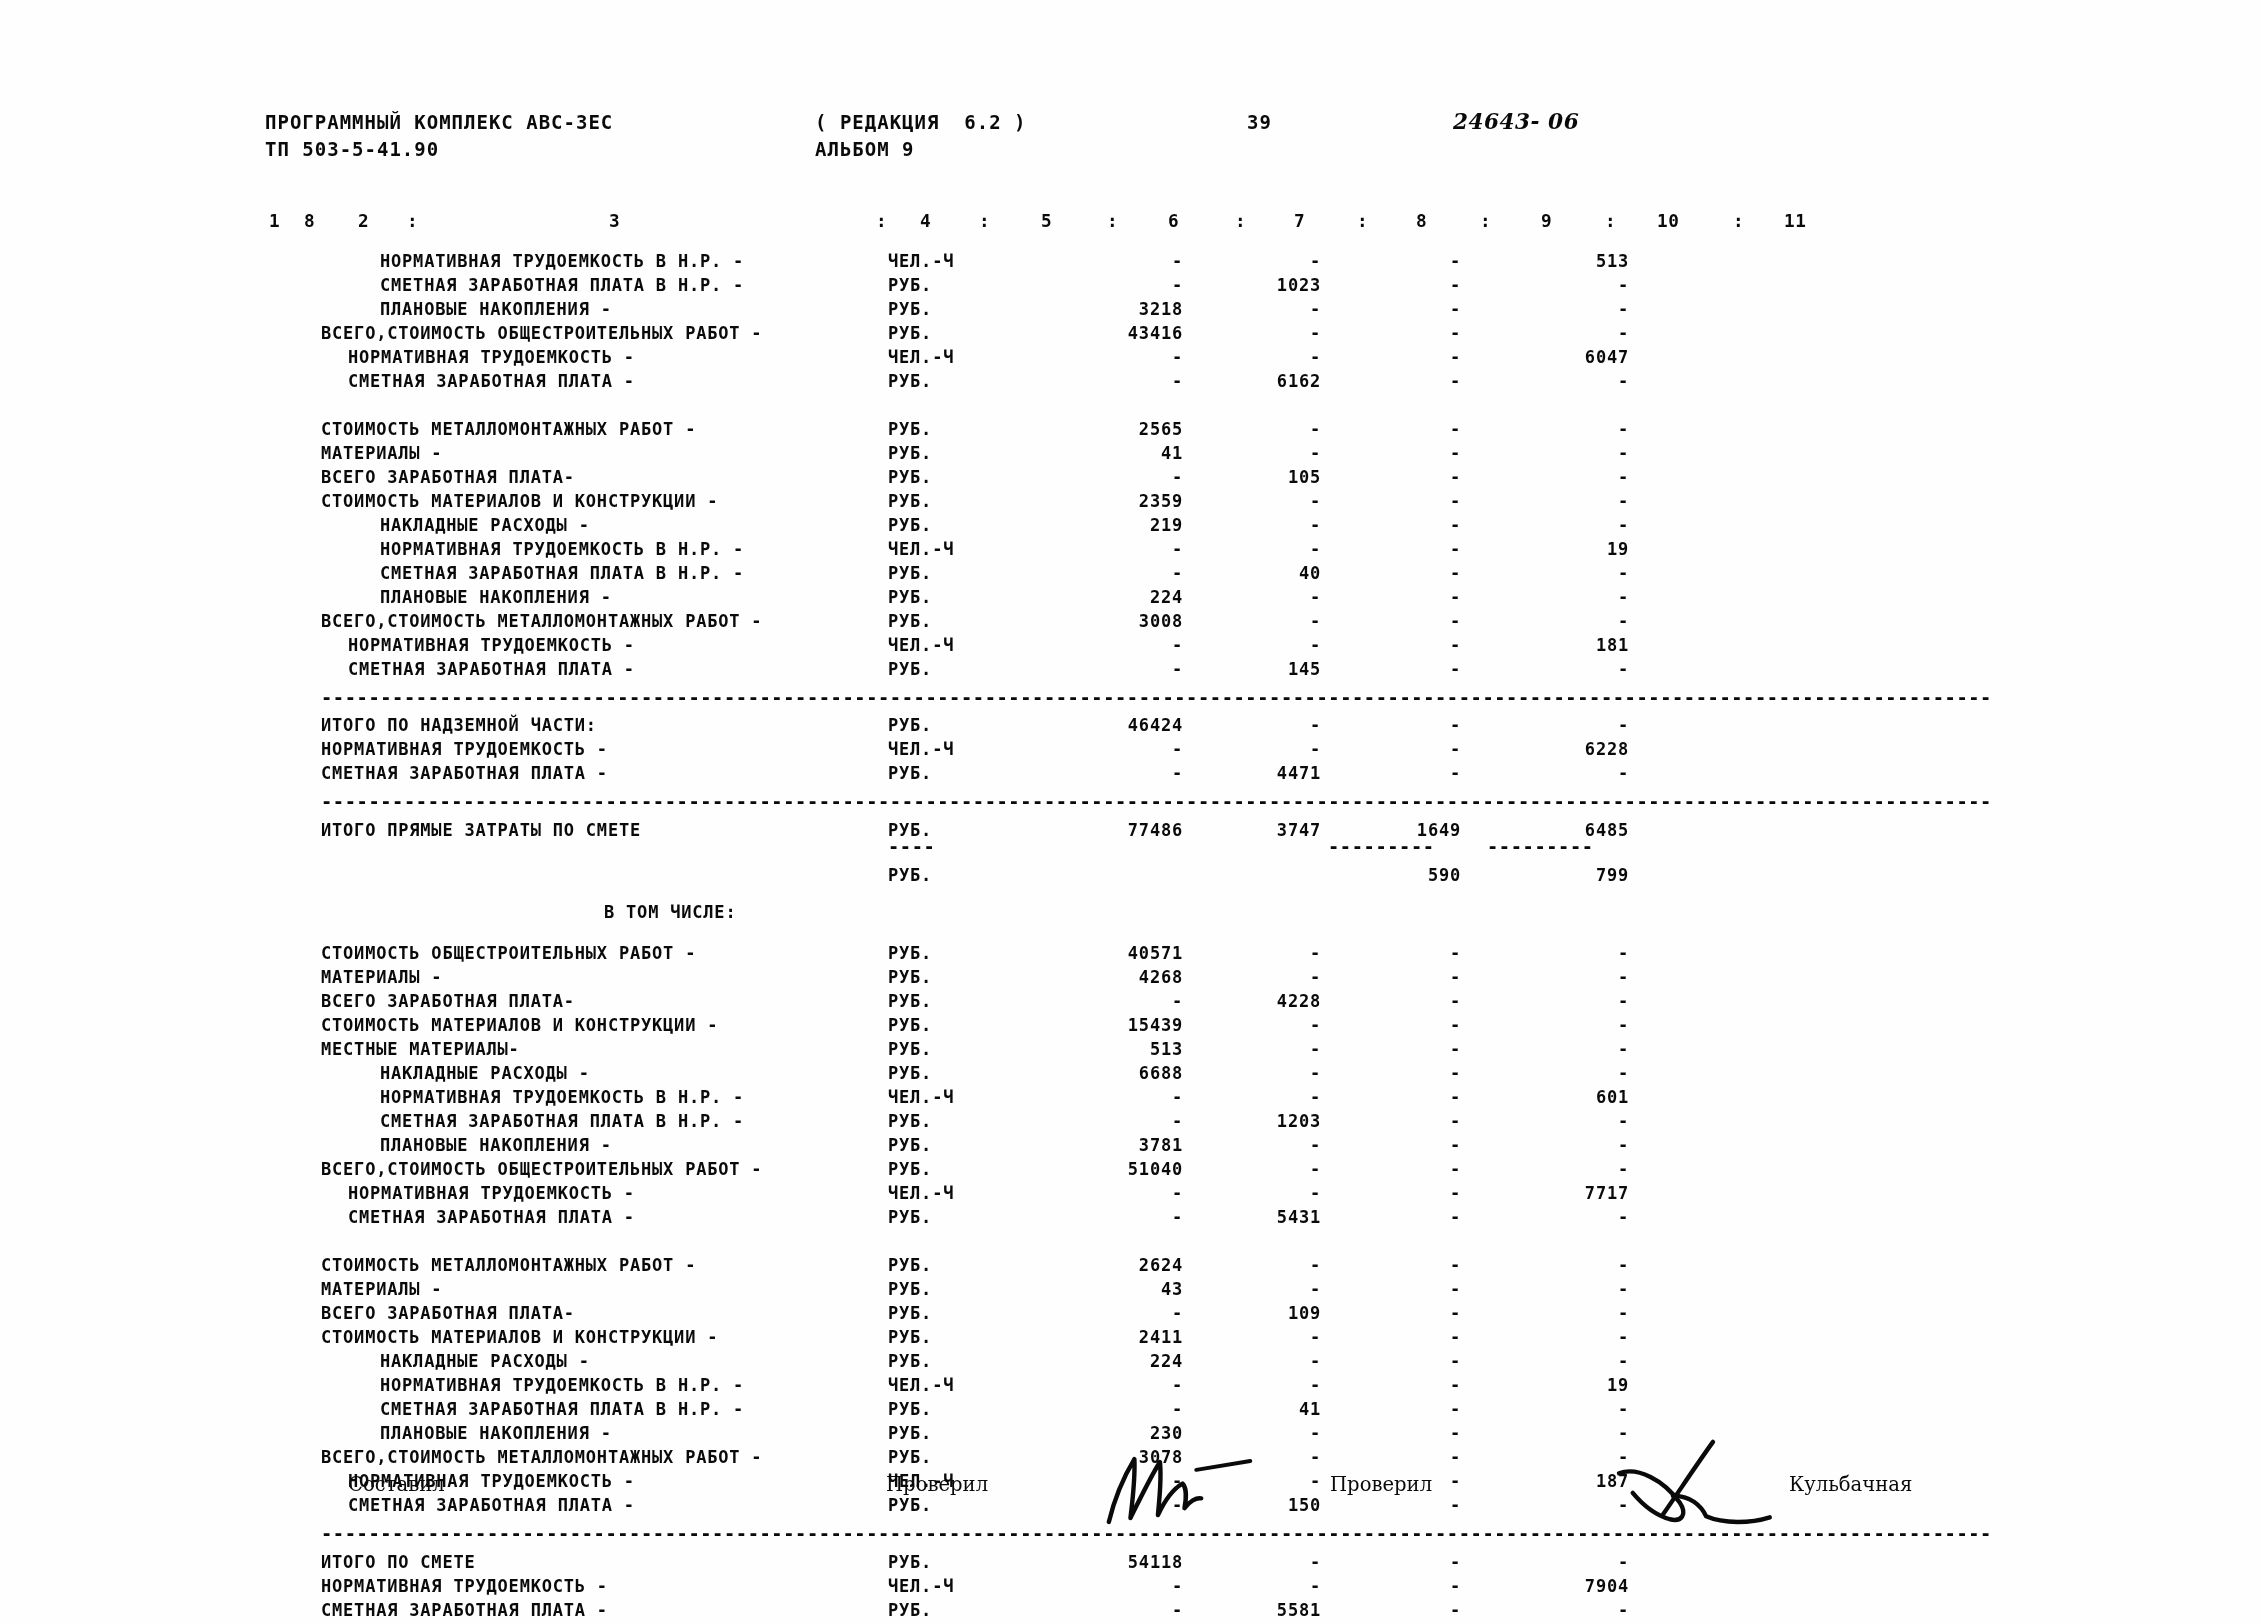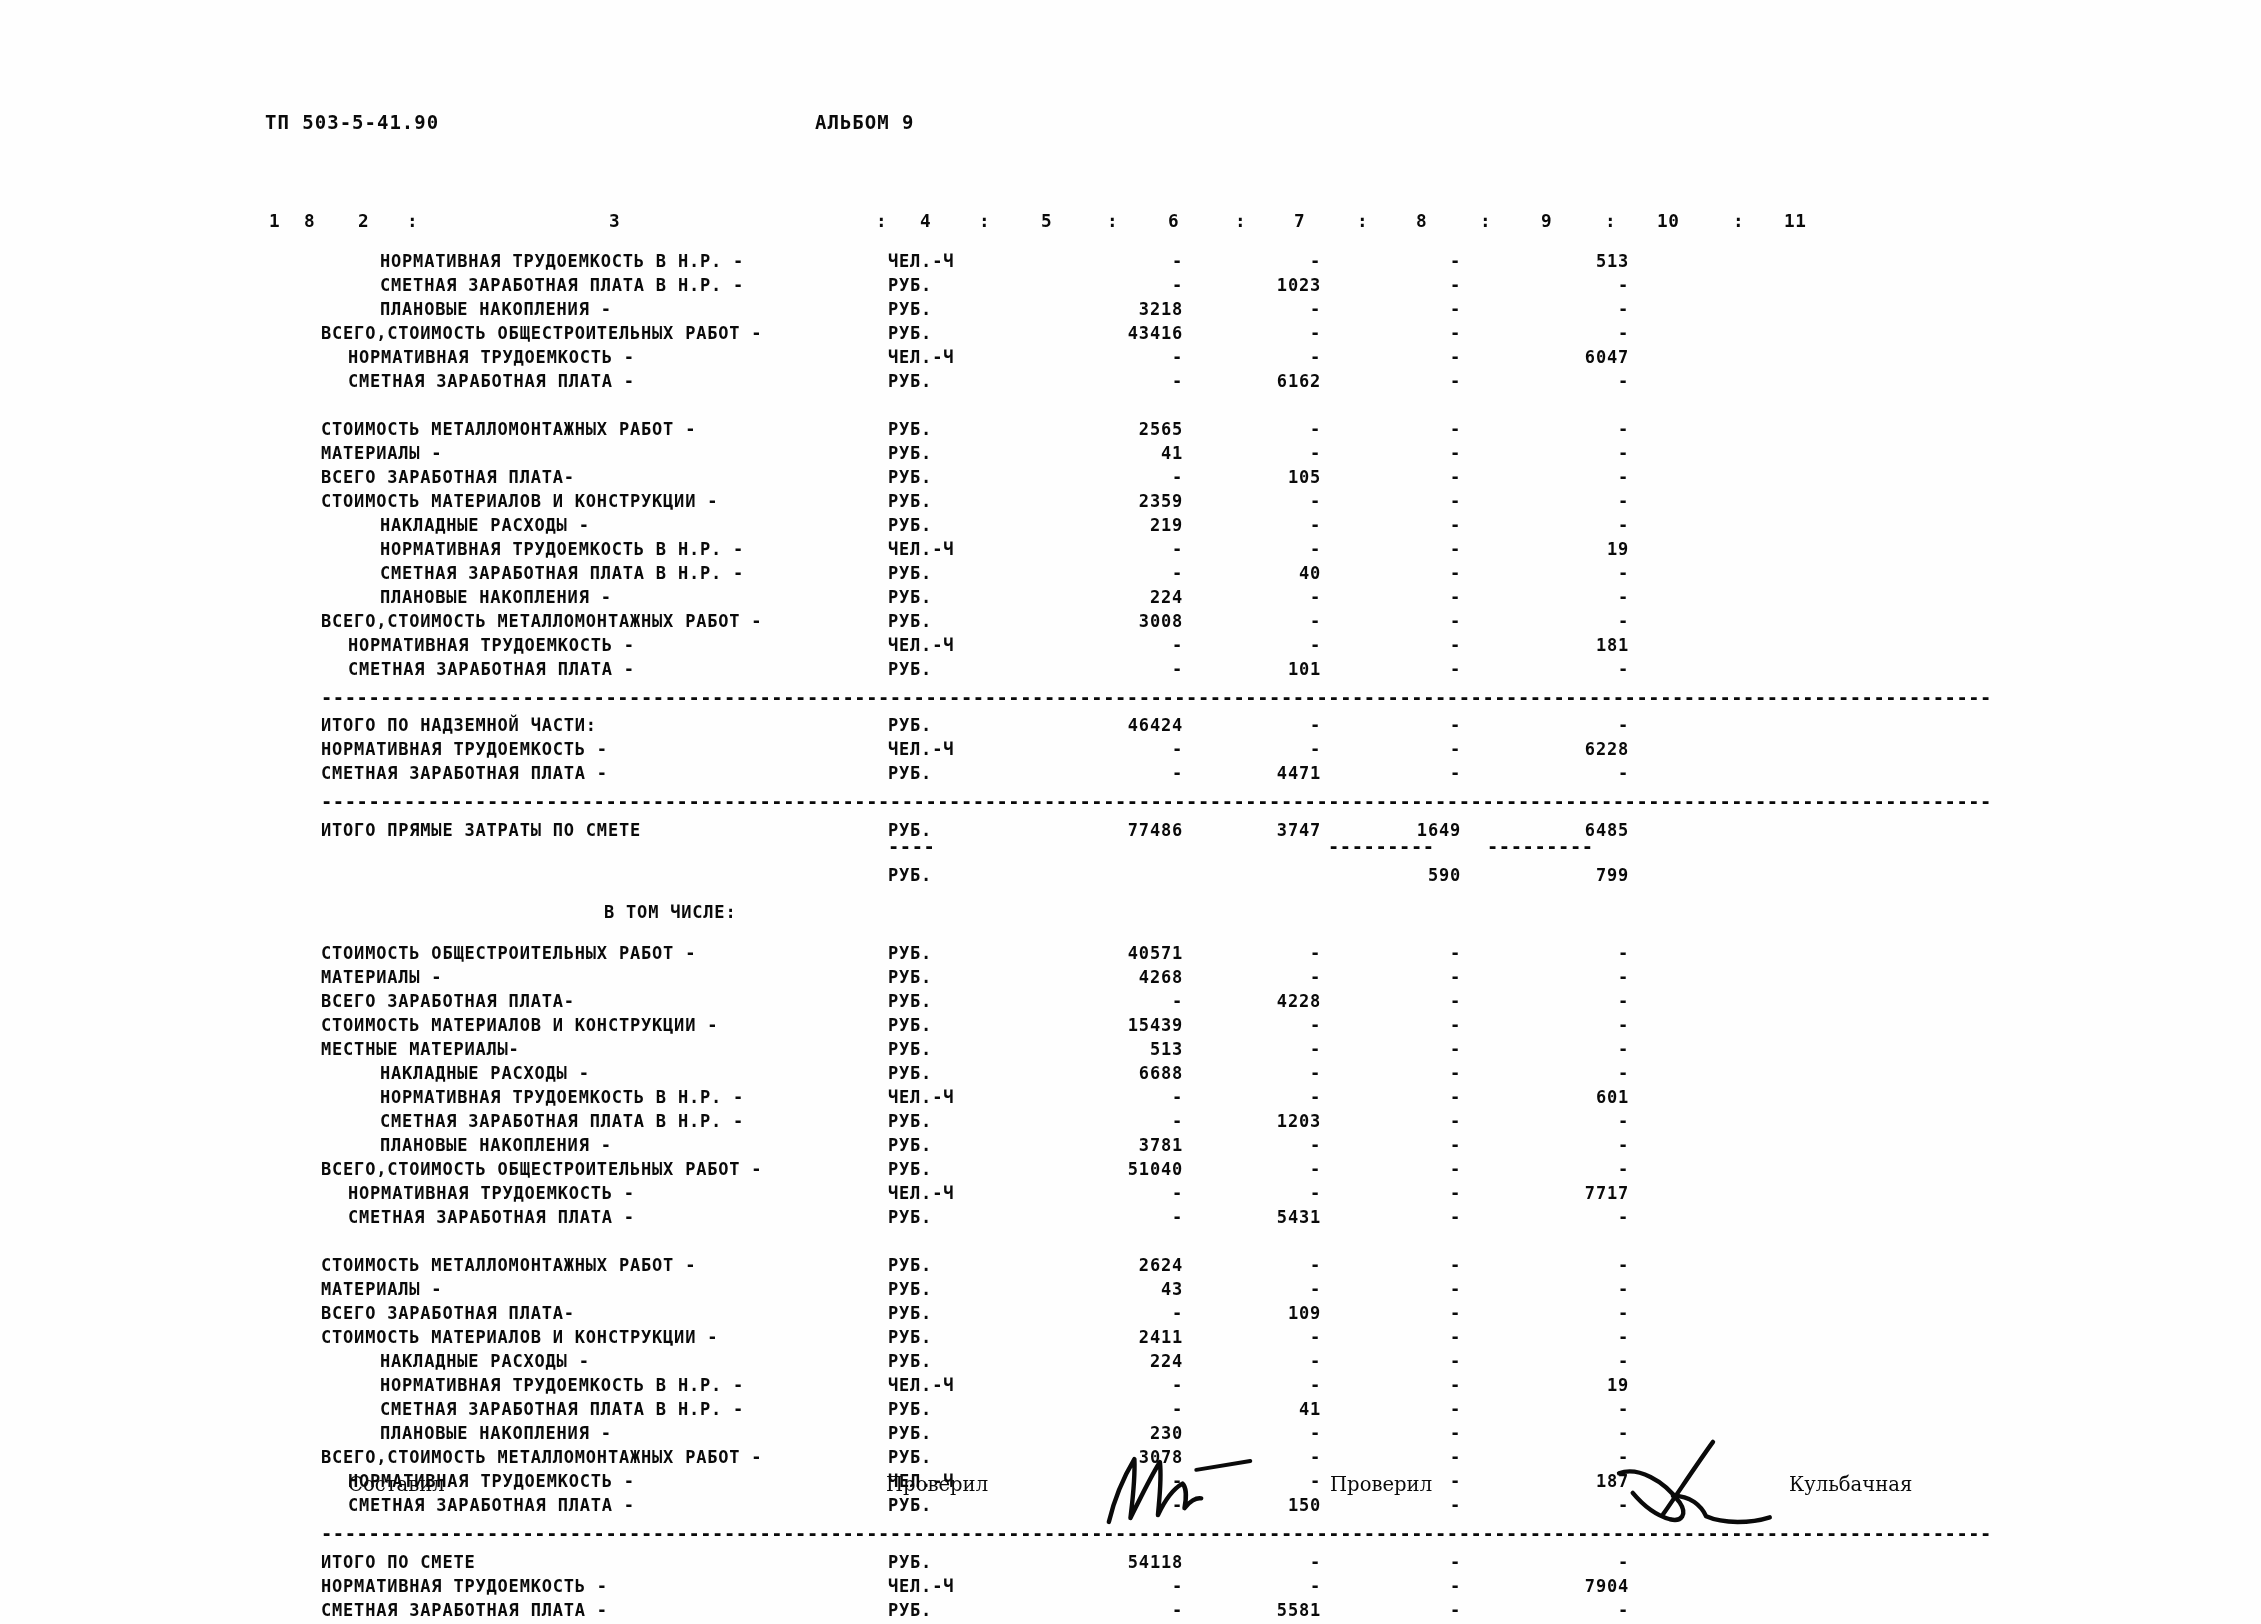--- a/index.html
+++ b/index.html
@@ -194,20 +194,26 @@
     position: absolute;
     pointer-events: none;
   }
 </style>
 </head>
 <body>
 
 <div class="page">
 
   <div class="header">
+    <div class="hdr-line">
+      <span class="hdr-prog">ПРОГРАММНЫЙ КОМПЛЕКС АВС-3ЕС</span>
+      <span class="hdr-red">( РЕДАКЦИЯ  6.2 )</span>
+      <span class="hdr-page">39</span>
+      <span class="hdr-code">24643- 06</span>
+    </div>
     <div class="hdr-line">
       <span class="hdr-tp">ТП 503-5-41.90</span>
       <span class="hdr-album">АЛЬБОМ 9</span>
     </div>
   </div>
 
   <div class="rule" style="top:198px;"></div>
 
   <div class="colhdr">
     <span style="left:3.9px;">1</span>
@@ -368,21 +374,21 @@
         <span class="unit">ЧЕЛ.-Ч</span>
         <span class="c7">-</span>
         <span class="c8">-</span>
         <span class="c9">-</span>
         <span class="c11">181</span>
       </div>
       <div class="row">
         <span class="lbl indent1">СМЕТНАЯ ЗАРАБОТНАЯ ПЛАТА -</span>
         <span class="unit">РУБ.</span>
         <span class="c7">-</span>
-        <span class="c8">101</span>
+        <span class="c8">145</span>
         <span class="c9">-</span>
         <span class="c11">-</span>
       </div>
     </div>
 
     <div class="gap-half"></div>
     <div class="inrule"></div>
 
     <div>
       <div class="row">

